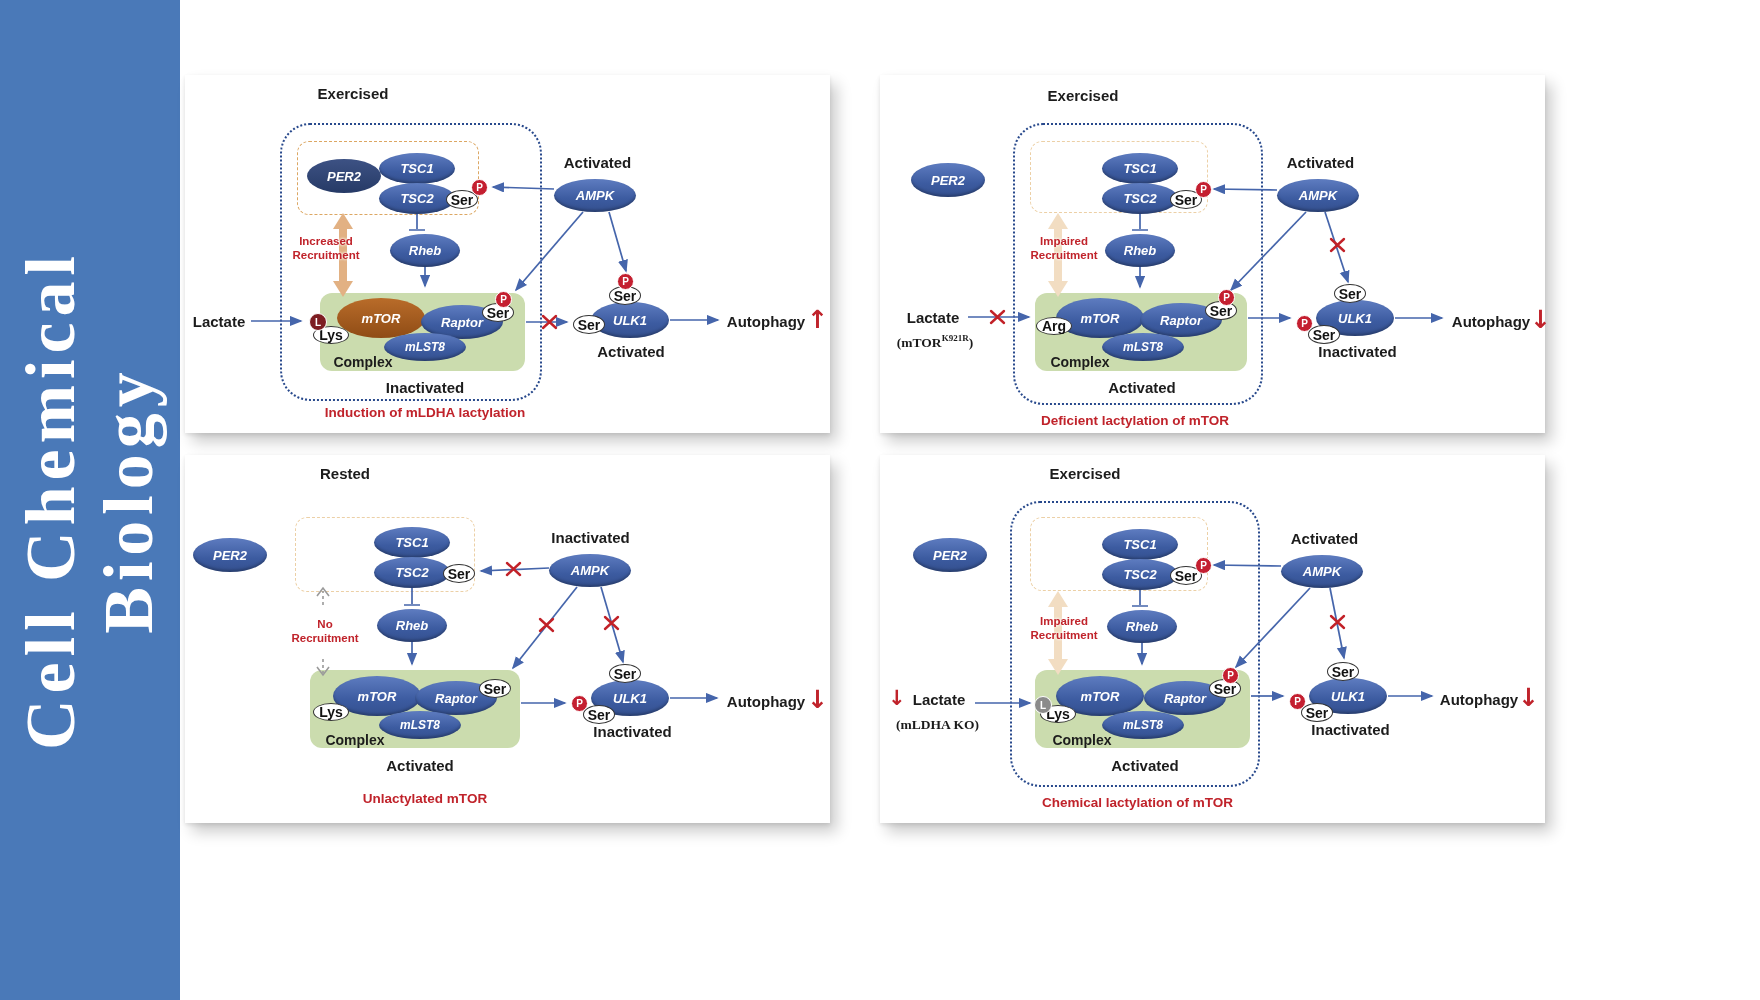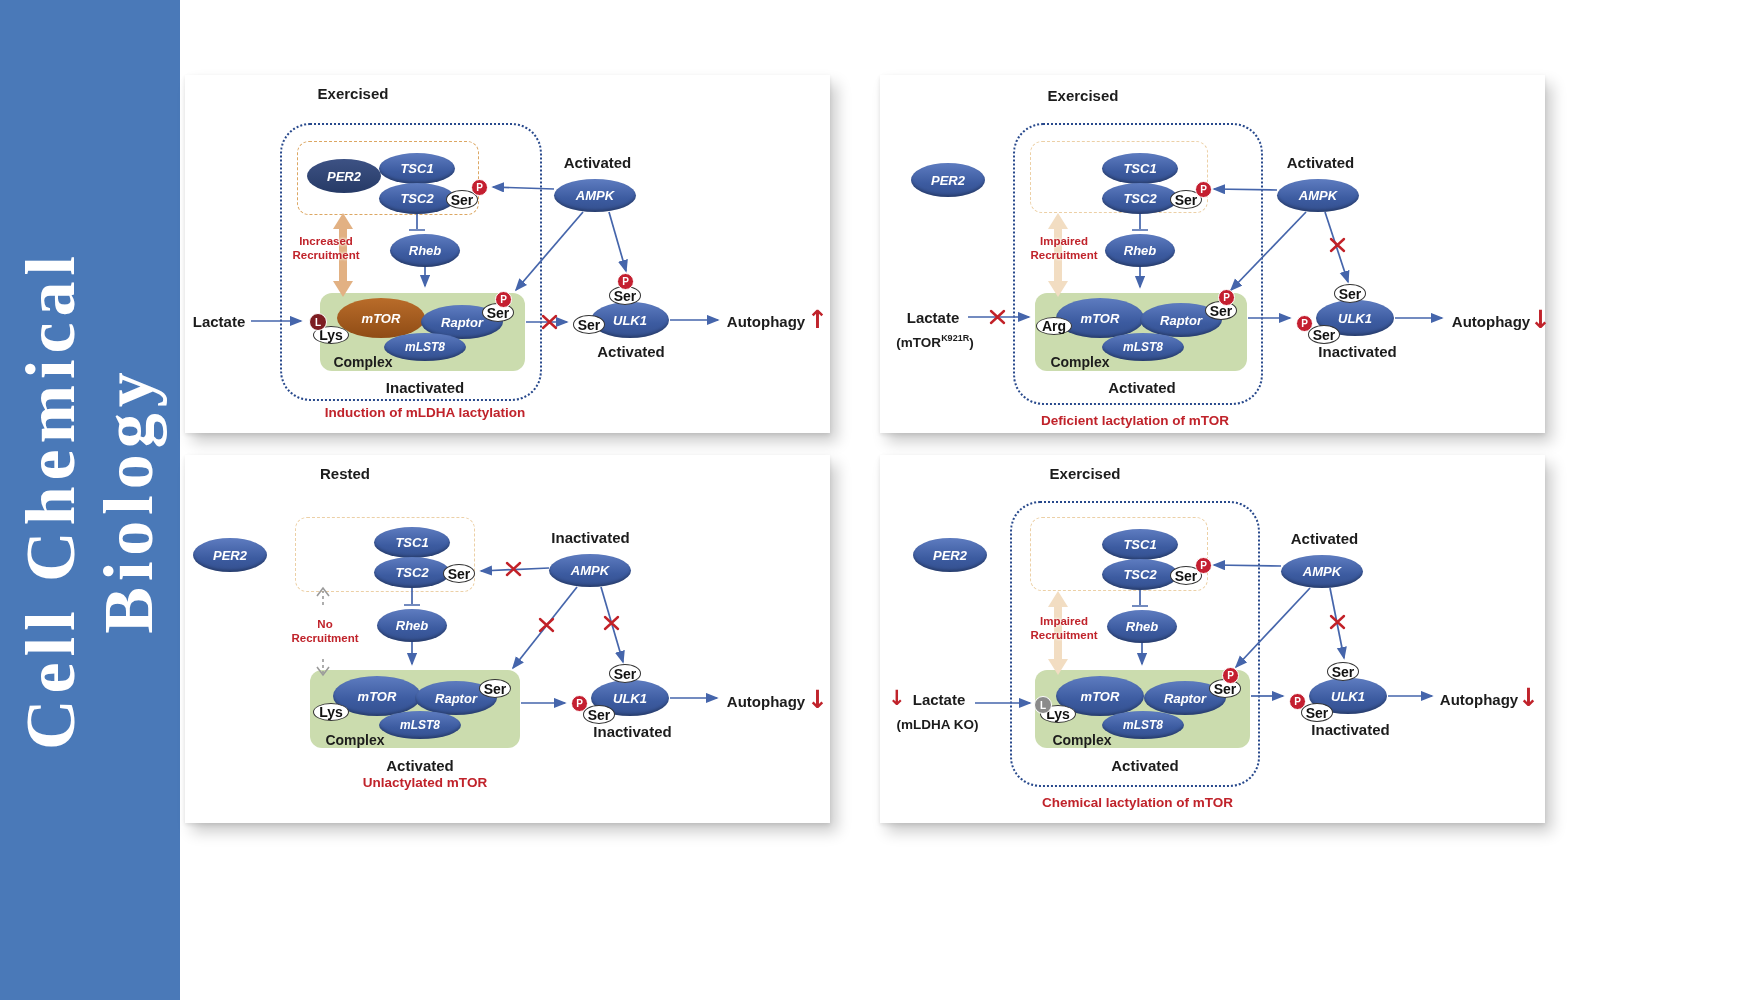--- a/index.html
+++ b/index.html
@@ -32,21 +32,21 @@
   .pbadge { position:absolute; background:#c41f30; border:1px solid #fff; border-radius:50%;
             color:#fff; font-weight:bold; font-size:10px; display:flex; align-items:center; justify-content:center; z-index:5; }
   .lbadge { position:absolute; background:#7d1d22; border:1px solid #fff; border-radius:50%;
             color:#fff; font-weight:bold; font-size:10px; display:flex; align-items:center; justify-content:center; z-index:5; }
   .lbadge.gray { background:#8b8b8b; }
 
   .tlabel { position:absolute; color:#1c1c1c; font-weight:bold; font-size:15px; text-align:center; z-index:6; }
   .small { font-size:14px; }
   .redtxt { position:absolute; color:#c0232b; font-weight:bold; font-size:11.5px; text-align:center; line-height:1.2; z-index:6; text-shadow:0 0 3px #fff,0 0 3px #fff; }
   .caption { position:absolute; color:#c0232b; font-weight:bold; font-size:13.5px; text-align:center; z-index:6; }
-  .serifb { font-family:Liberation Sans, sans-serif; font-size:13.5px; }
+  .serifb { font-family:Liberation Serif, serif; font-size:13.5px; }
   .arrowglyph { position:absolute; color:#c0232b; font-weight:bold; font-size:25px; line-height:1; z-index:6; font-family:"DejaVu Sans", sans-serif; }
 
   .c { stroke:#4565ab; stroke-width:1.7; fill:none; }
   .x { stroke:#c22128; stroke-width:2.4; fill:none; stroke-linecap:round; }
   .dash { stroke:#9a9a9a; stroke-width:1.6; fill:none; stroke-dasharray:3,3; }
   .dashhead { stroke:#9a9a9a; stroke-width:1.6; fill:none; }
 </style>
 </head>
 <body>
 
@@ -211,21 +211,21 @@
   <div class="node blue" style="left:194px;top:256px;width:82px;height:28px;font-size:12px">mLST8</div>
   <div class="tlabel small" style="left:130px;top:277px;width:80px">Complex</div>
   <div class="tlabel" style="left:185px;top:302px;width:100px">Activated</div>
   <div class="node blue" style="left:406px;top:225px;width:78px;height:36px">ULK1</div>
   <div class="wbadge" style="left:424px;top:209px;width:32px;height:19px">Ser</div>
   <div class="pbadge" style="left:386px;top:240px;width:17px;height:17px">P</div>
   <div class="wbadge" style="left:398px;top:250px;width:32px;height:19px">Ser</div>
   <div class="tlabel" style="left:400px;top:268px;width:95px">Inactivated</div>
   <div class="tlabel" style="left:540px;top:238px;width:82px">Autophagy</div>
   <div class="arrowglyph" style="left:622px;top:232px">↓</div>
-  <div class="caption" style="left:130px;top:320px;width:220px">Unlactylated mTOR</div>
+  <div class="caption" style="left:130px;top:336px;width:220px">Unlactylated mTOR</div>
 </section>
 
 <section class="panel" style="left:880px;top:455px;width:665px;height:368px">
   <div class="box dotted-box" style="left:130px;top:46px;width:250px;height:286px"></div>
   <div class="box dashed-orange light" style="left:150px;top:62px;width:178px;height:74px"></div>
   <div class="box green-box" style="left:155px;top:215px;width:215px;height:78px"></div>
   <svg class="overlay" width="665" height="368">
     <defs>
         <marker id="ah4" markerWidth="9" markerHeight="8" refX="6.5" refY="3" orient="auto">
           <path d="M0,0 L7.5,3 L0,6 Z" fill="#4565ab"></path>

